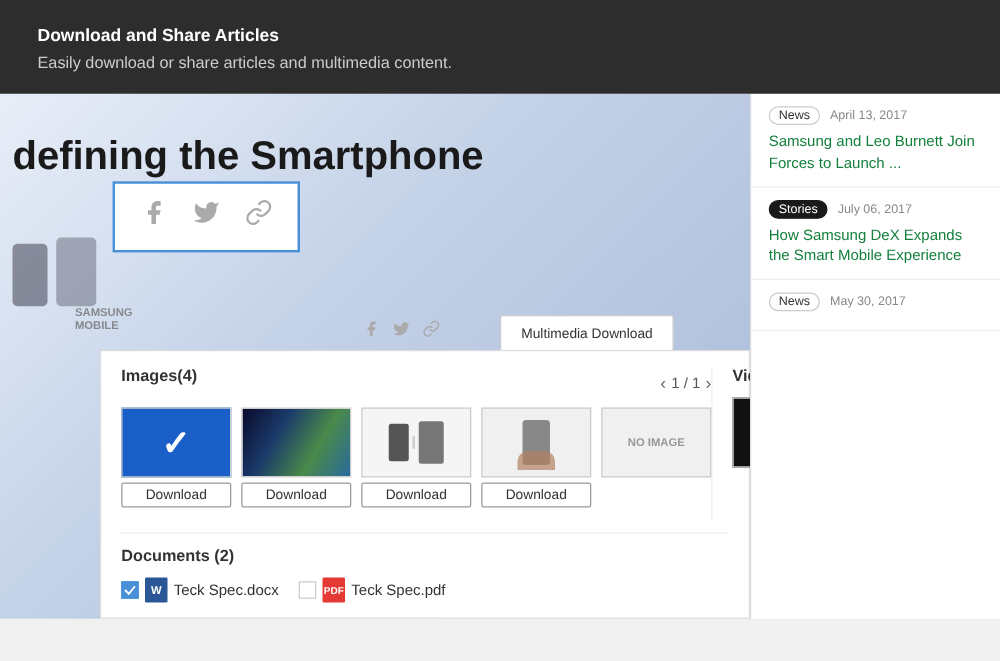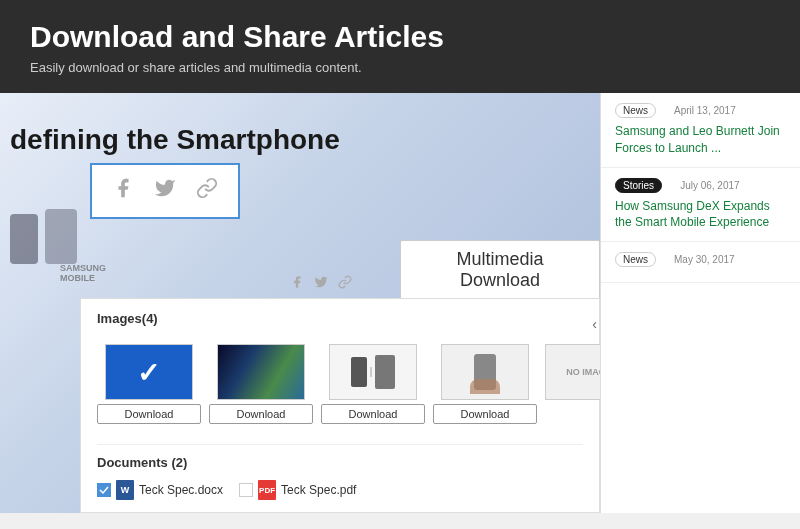--- a/index.html
+++ b/index.html
@@ -7,21 +7,21 @@
 
     
     .header-banner {
       background: #2d2d2d;
       color: white;
       padding: 20px 30px 18px;
       position: relative;
       z-index: 10;
     }
     .header-banner h1 {
-      font-size: 30px;
+      font-size: 14px;
       font-weight: bold;
       margin-bottom: 6px;
     }
     .header-banner p {
       font-size: 13px;
       color: #ccc;
     }
 
     
     .main-area {
@@ -32,21 +32,21 @@
 
     
     .article-section {
       flex: 1;
       position: relative;
       overflow: hidden;
       background: linear-gradient(135deg, #e8eef8 0%, #c5d3e8 40%, #a8b8d8 100%);
     }
 
     .article-title {
-      font-size: 28px;
+      font-size: 32px;
       font-weight: bold;
       color: #1a1a1a;
       position: absolute;
       top: 30px;
       left: 10px;
       line-height: 1.2;
     }
 
     
     .share-popup {
@@ -82,21 +82,21 @@
     }
 
     
     .multimedia-btn {
       position: absolute;
       bottom: 213px;
       left: 400px;
       background: white;
       border: 1px solid #ccc;
       padding: 8px 16px;
-      font-size: 18px;
+      font-size: 11px;
       color: #333;
       cursor: pointer;
       border-radius: 2px;
     }
 
     
     .download-panel {
       position: absolute;
       bottom: 0;
       left: 80px;
@@ -168,21 +168,21 @@
     }
 
     .download-btn {
       background: white;
       border: 1px solid #999;
       padding: 3px 10px;
       font-size: 11px;
       color: #333;
       cursor: pointer;
       border-radius: 2px;
-      width: 104px;
+      width: 88px;
     }
 
     .pagination {
       display: flex;
       align-items: center;
       gap: 4px;
       font-size: 12px;
       color: #555;
     }
     .pagination .arrow { cursor: pointer; color: #666; font-size: 14px; }
@@ -314,21 +314,21 @@
     }
 
     .news-item {
       padding: 10px 14px;
       border-bottom: 1px solid #eee;
     }
 
     .news-meta {
       display: flex;
       align-items: center;
-      gap: 18px;
+      gap: 8px;
       margin-bottom: 5px;
     }
 
     .news-badge {
       background: white;
       border: 1px solid #ccc;
       padding: 1px 7px;
       font-size: 10px;
       color: #333;
       border-radius: 10px;

